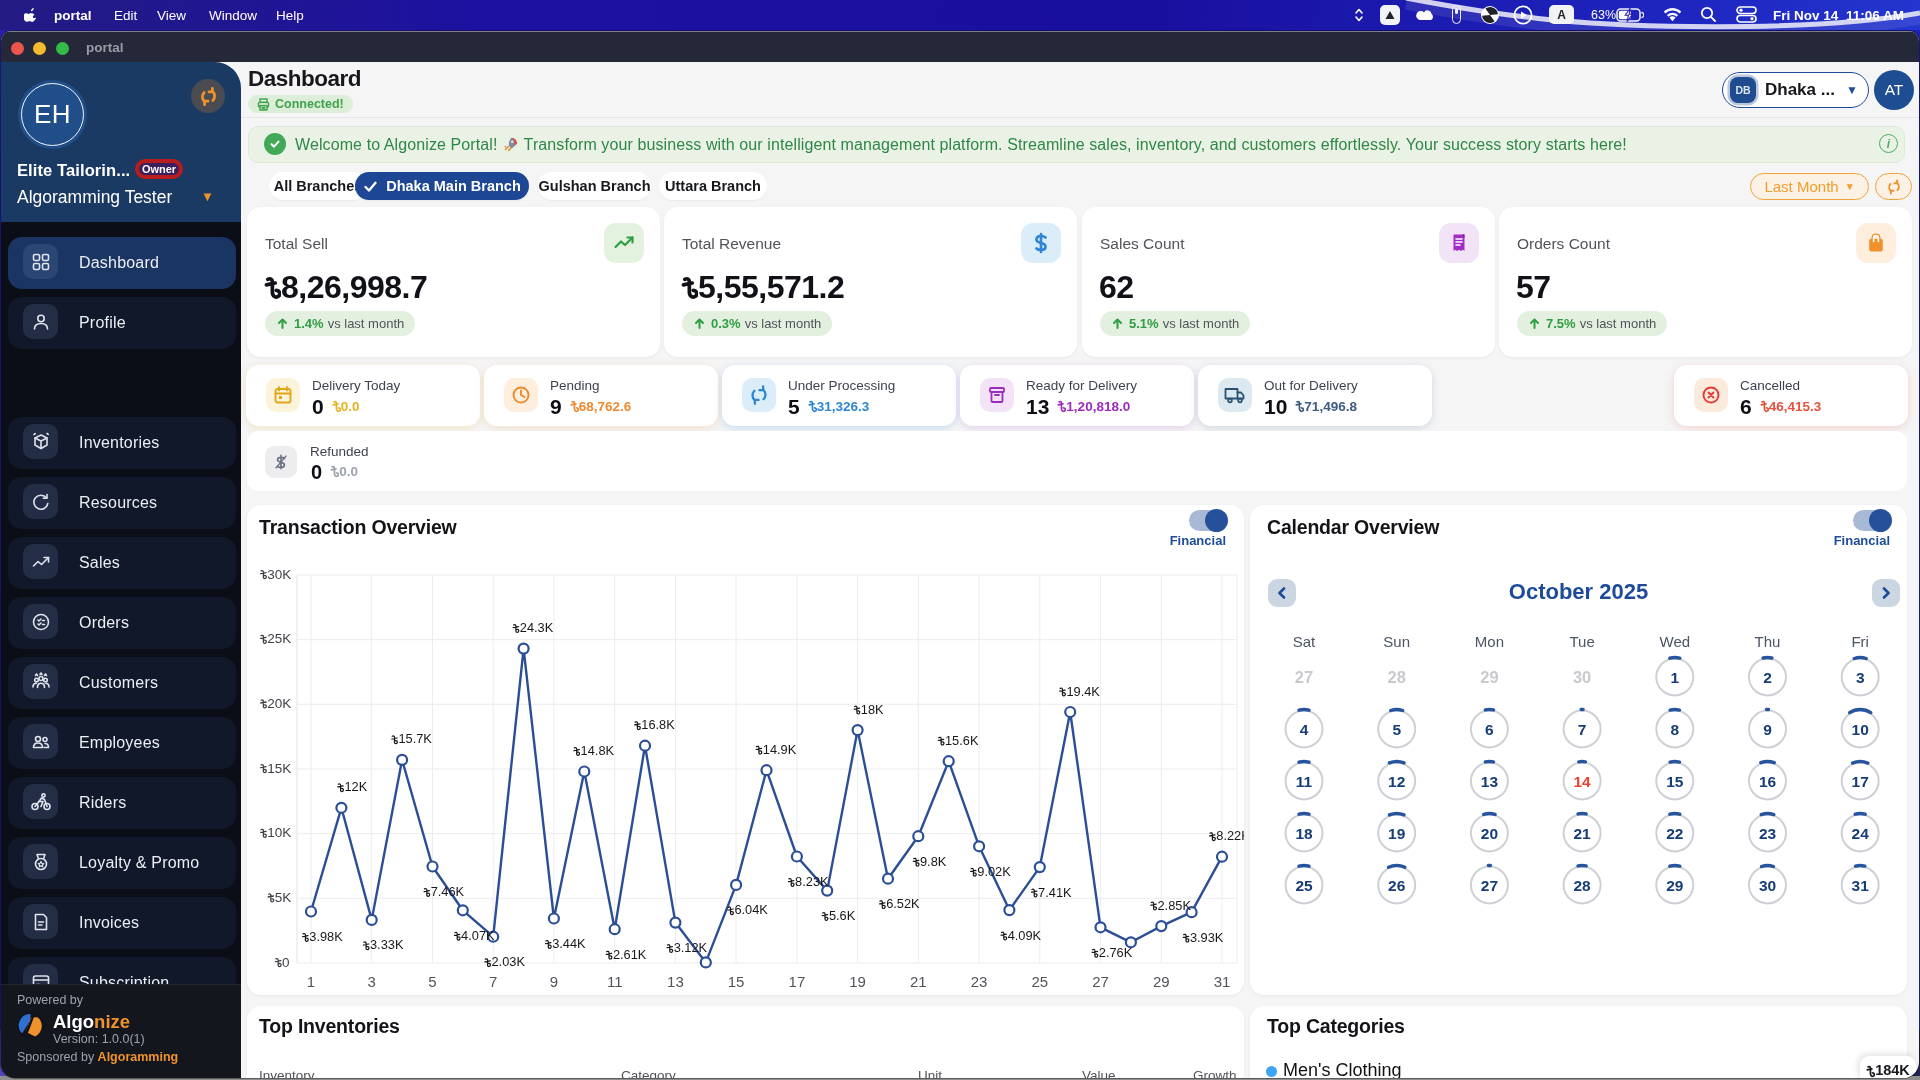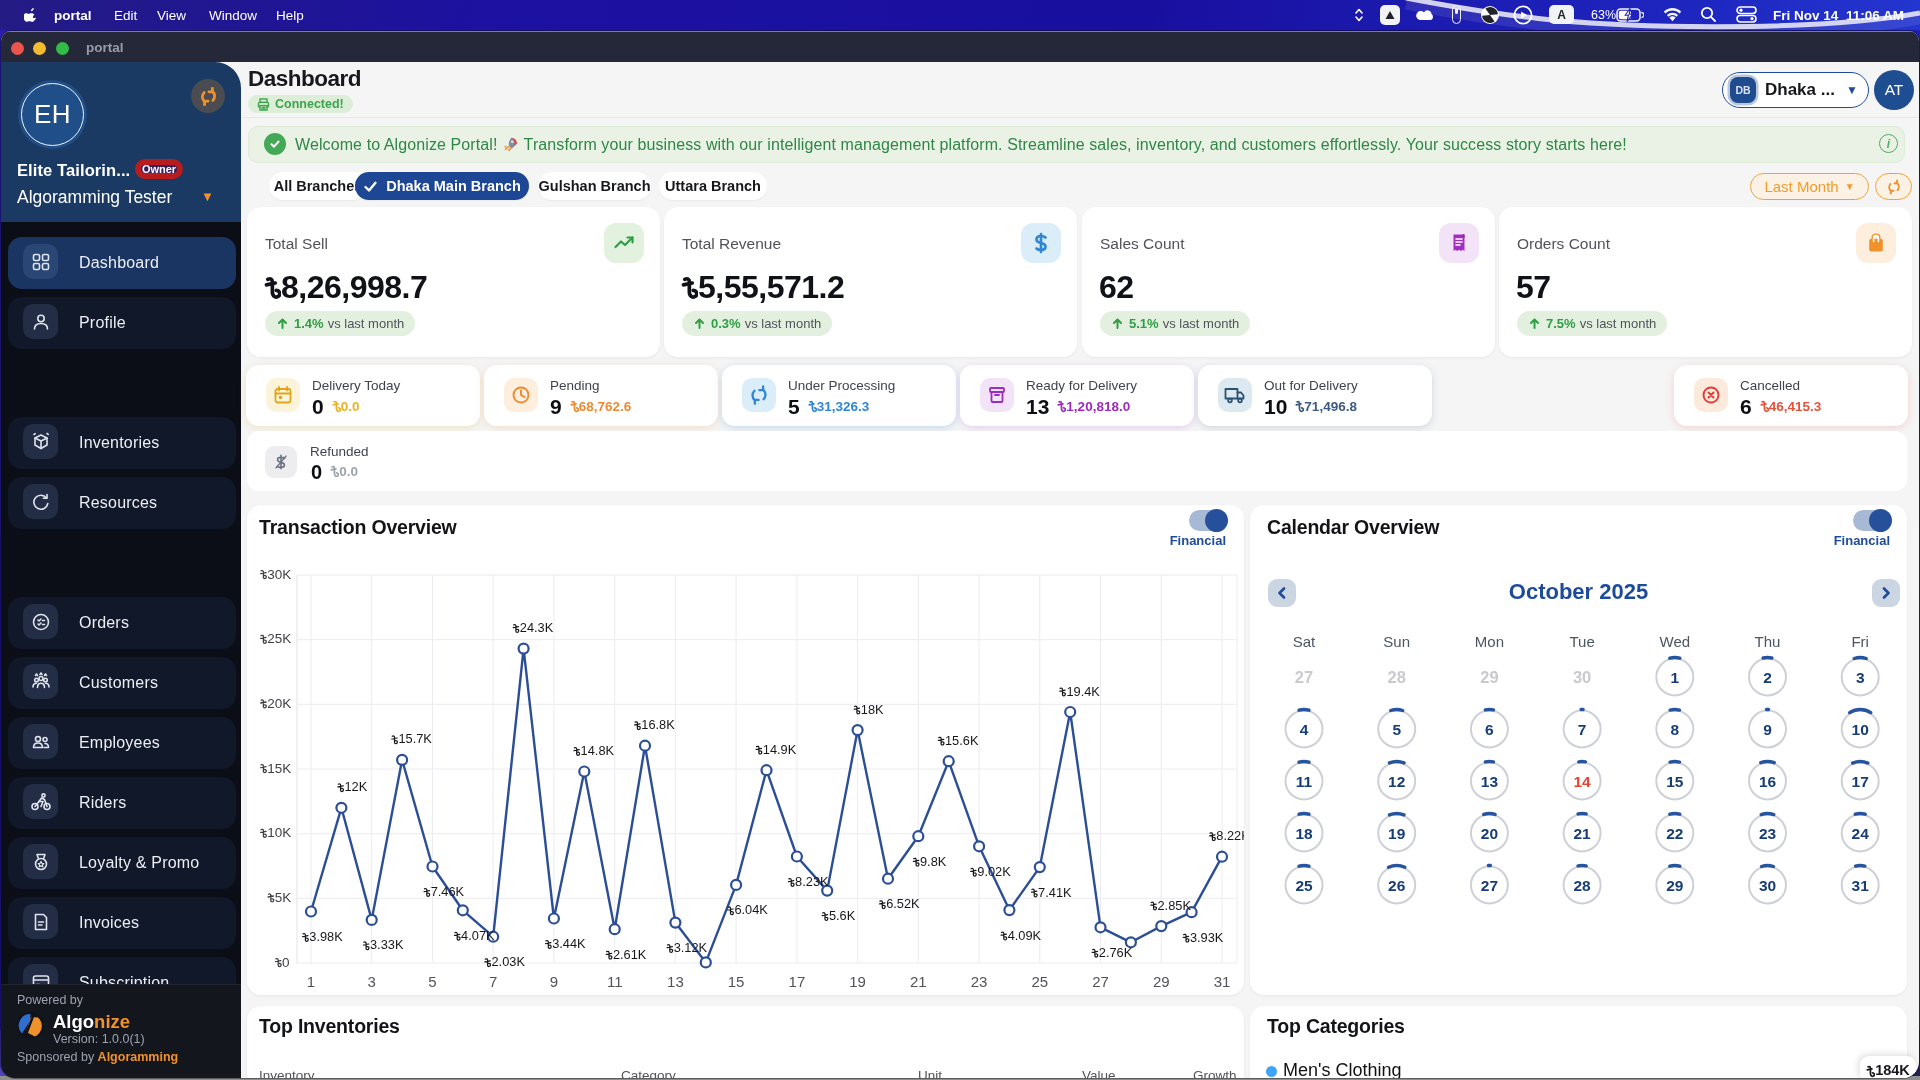--- a/index.html
+++ b/index.html
@@ -109,21 +109,21 @@
       <div class="abs" style="left:17px;top:49px;width:69px;height:69px;border-radius:50%;background:#1f4e88;outline:1.5px solid rgba(255,255,255,.95);outline-offset:-4.5px;display:flex;align-items:center;justify-content:center;color:#fff;font-size:26px;font-weight:400;letter-spacing:.5px;">EH</div>
       <div class="abs" style="left:190px;top:48px;width:34px;height:34px;border-radius:50%;background:#4b4b52;display:flex;align-items:center;justify-content:center;">
         <svg width="19" height="19" viewBox="0 0 18 18" fill="none" stroke="#f0922b" stroke-width="2.6" stroke-linecap="round">
           <path d="M5.3 13.8 A5.8 5.8 0 0 1 4.9 5.2"></path>
           <path d="M12.7 4.2 A5.8 5.8 0 0 1 13.1 12.8"></path>
           <path d="M12.7 1.2 L12.7 4.6 L9.4 4.6"></path>
           <path d="M5.3 16.8 L5.3 13.4 L8.6 13.4"></path>
         </svg>
       </div>
       <div class="abs" style="left:16px;top:130px;color:#fff;font-size:16.5px;font-weight:700;letter-spacing:.1px;">Elite Tailorin...</div>
-      <div class="abs" style="left:134px;top:128px;width:48px;height:20px;border-radius:10px;border:6px solid #b91c1c;background:#3a1f5e;display:flex;align-items:center;justify-content:center;color:#fff;font-size:11px;font-weight:700;">Owner</div>
+      <div class="abs" style="left:134px;top:128px;width:48px;height:20px;border-radius:10px;border:4px solid #b91c1c;background:#3a1f5e;display:flex;align-items:center;justify-content:center;color:#fff;font-size:11px;font-weight:700;">Owner</div>
       <div class="abs" style="left:16px;top:156px;color:#fff;font-size:17.5px;font-weight:500;">Algoramming Tester</div>
       <div class="abs" style="left:200px;top:158px;color:#f0922b;font-size:13px;">▼</div>
       <div class="mitem act" style="top:206px;">
         <div class="micon">
           <svg width="20" height="20" viewBox="0 0 20 20" fill="none" stroke="#dfe3ec" stroke-width="1.6" stroke-linecap="round" stroke-linejoin="round">
             <rect x="2.5" y="2.5" width="6" height="6" rx="1.5"></rect>
             <rect x="11.5" y="2.5" width="6" height="6" rx="1.5"></rect>
             <rect x="2.5" y="11.5" width="6" height="6" rx="1.5"></rect>
             <rect x="11.5" y="11.5" width="6" height="6" rx="1.5"></rect>
           </svg>
@@ -150,20 +150,29 @@
       </div>
       <div class="mitem" style="top:386px;">
         <div class="micon">
           <svg width="20" height="20" viewBox="0 0 20 20" fill="none" stroke="#dfe3ec" stroke-width="1.6" stroke-linecap="round" stroke-linejoin="round">
             <path d="M4 6 L10 3 L16 6 L16 13 L10 16.5 L4 13 Z"></path>
             <path d="M4 6 L10 9 L16 6 M10 9 L10 16.5"></path>
             <path d="M3 2.5 L4.5 1.5 M16 1.5 L17.5 2.5" stroke-dasharray="1.5 1.5"></path>
           </svg>
         </div>
         <div class="mlabel">Inventories</div>
+      </div>
+      <div class="mitem" style="top:506px;">
+        <div class="micon">
+          <svg width="20" height="20" viewBox="0 0 20 20" fill="none" stroke="#dfe3ec" stroke-width="1.6" stroke-linecap="round" stroke-linejoin="round">
+            <path d="M2.5 14 L7 9.5 L10.5 12.5 L17.5 5.5"></path>
+            <path d="M13 5.5 L17.5 5.5 L17.5 10"></path>
+          </svg>
+        </div>
+        <div class="mlabel">Sales</div>
       </div>
       <div class="mitem" style="top:566px;">
         <div class="micon">
           <svg width="20" height="20" viewBox="0 0 20 20" fill="none" stroke="#dfe3ec" stroke-width="1.6" stroke-linecap="round" stroke-linejoin="round">
             <circle cx="10" cy="10" r="7.5"></circle>
             <path d="M7 8 L8 9 L10 7"></path>
             <path d="M7 12 L8 13 L10 11"></path>
             <path d="M11.5 8.5 L13.5 8.5 M11.5 12.5 L13.5 12.5"></path>
           </svg>
         </div>

